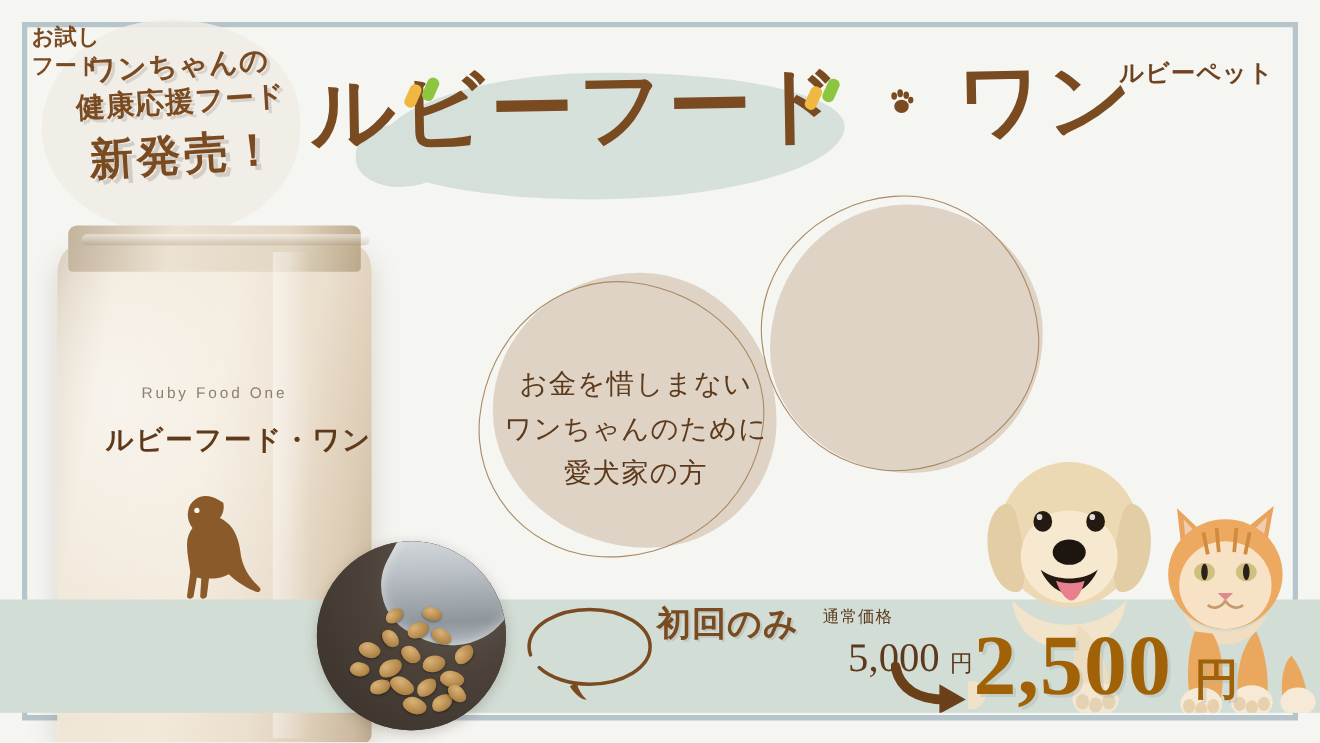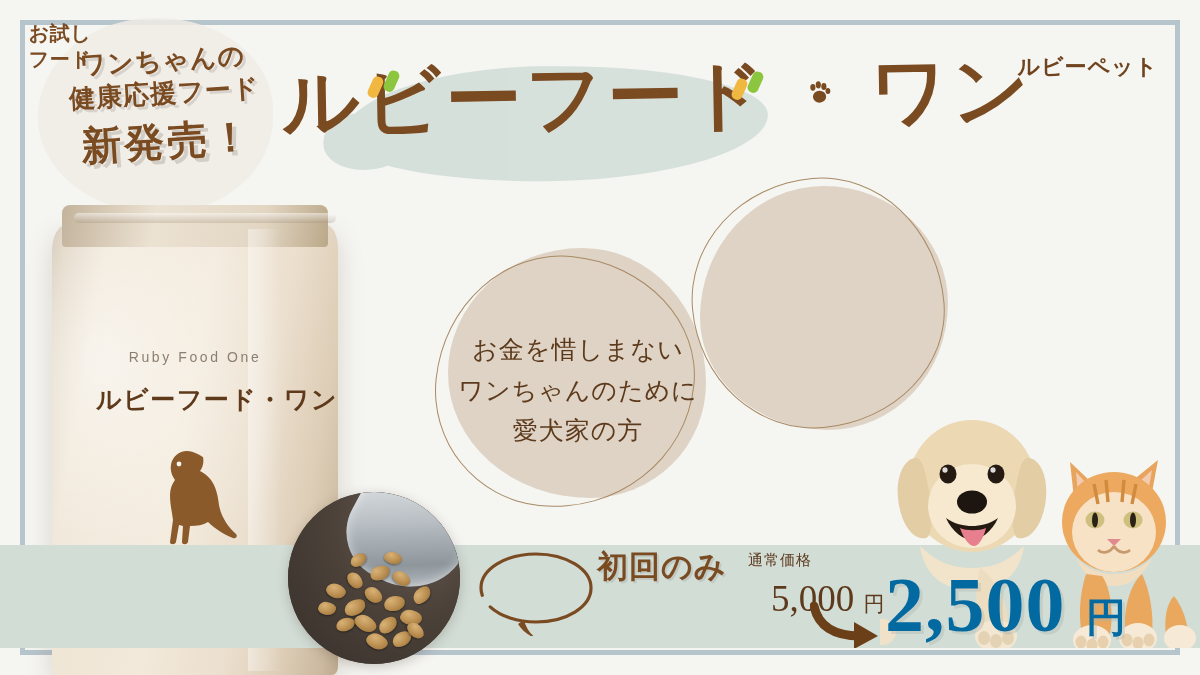--- a/index.html
+++ b/index.html
@@ -362,21 +362,21 @@
   }
   .price-old .yen { font-size: 21px; }
   .arrow { position: absolute; left: 810px; top: 600px; width: 72px; height: 48px; z-index: 12; }
   .price-new {
     position: absolute;
     left: 885px; top: 566px;
     z-index: 12;
     font-family: "Liberation Serif", serif;
     font-weight: bold;
     font-size: 78px;
-    color: #0369a1;
+    color: #a16207;
     letter-spacing: 1px;
     white-space: nowrap;
     line-height: 1;
     text-shadow: 3px 3px 0 rgba(170,178,172,.35);
   }
   .price-new .yen { font-size: 40px; font-weight: bold; }
 </style>
 </head>
 <body>
 

